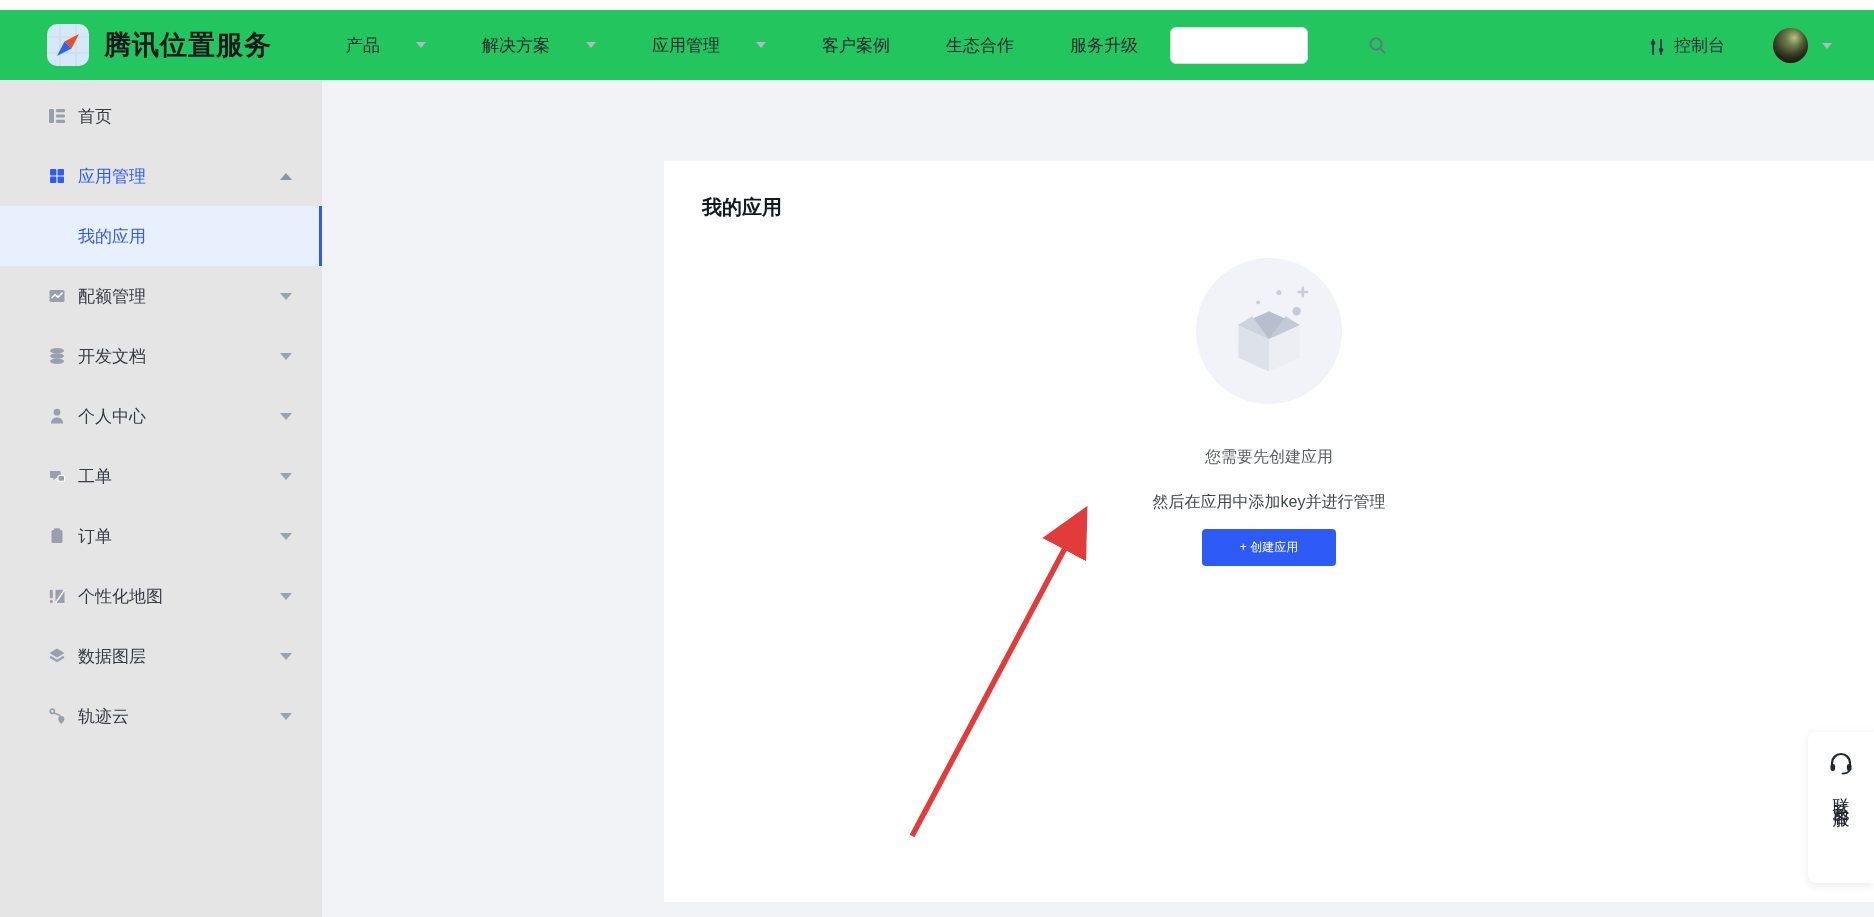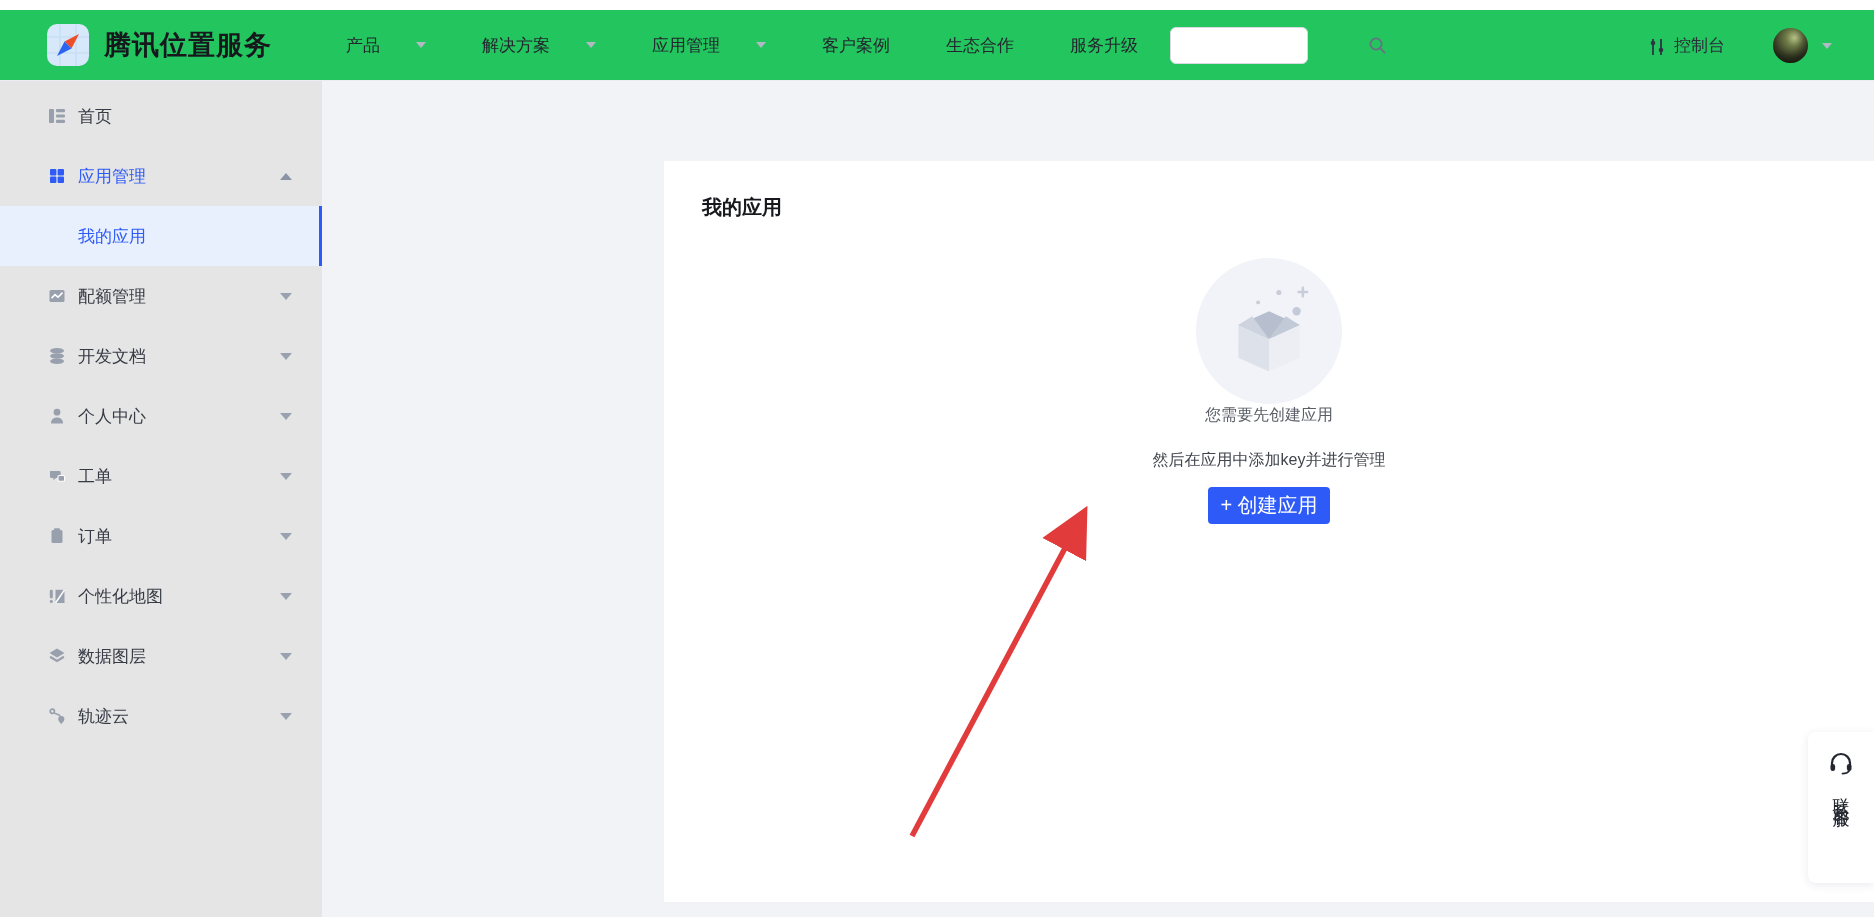--- a/index.html
+++ b/index.html
@@ -44,23 +44,23 @@
   .side-item.selected { background:#e9f0fd; }
   .side-item.selected .slabel { color:#2e5bf7; }
   .active-bar { position:absolute; right:0; top:0; width:3px; height:60px; background:#2e5bf7; }
 
   
   .main-bg { position:absolute; left:322px; top:71px; right:0; bottom:0; background:#f2f3f7; }
   .card { position:absolute; left:342px; top:90px; right:0; bottom:15px; background:#fff; }
   .page-title { position:absolute; left:38px; top:33px; font-size:20px; font-weight:700; color:#17191e; }
   .empty { position:absolute; left:0; right:0; top:96px; display:flex; flex-direction:column; align-items:center; }
   .illus { width:148px; height:148px; }
-  .empty-line1 { font-size:16px; color:#5a5e66; }
+  .empty-line1 { margin-top:42px; font-size:16px; color:#5a5e66; }
   .empty-line2 { margin-top:24px; font-size:16px; color:#41454d; }
-  .create-btn { margin-top:16px; width:122px; height:37px; background:#2e5bf7; color:#fff; font-size:20px;
+  .create-btn { margin-top:16px; width:134px; height:37px; background:#2e5bf7; color:#fff; font-size:12px;
                 border:none; border-radius:4px; cursor:pointer; font-family:inherit; }
 
   
   .arrow-overlay { position:absolute; left:880px; top:470px; width:240px; height:390px; pointer-events:none; z-index:6; }
 
   
   .support-tab { position:absolute; right:0; top:732px; width:66px; height:151px; background:#fff;
                  border-radius:8px 0 0 8px; box-shadow:0 2px 10px rgba(40,50,80,.10);
                  display:flex; flex-direction:column; align-items:center; cursor:pointer; z-index:7; }
   .support-tab svg { margin-top:18px; }

